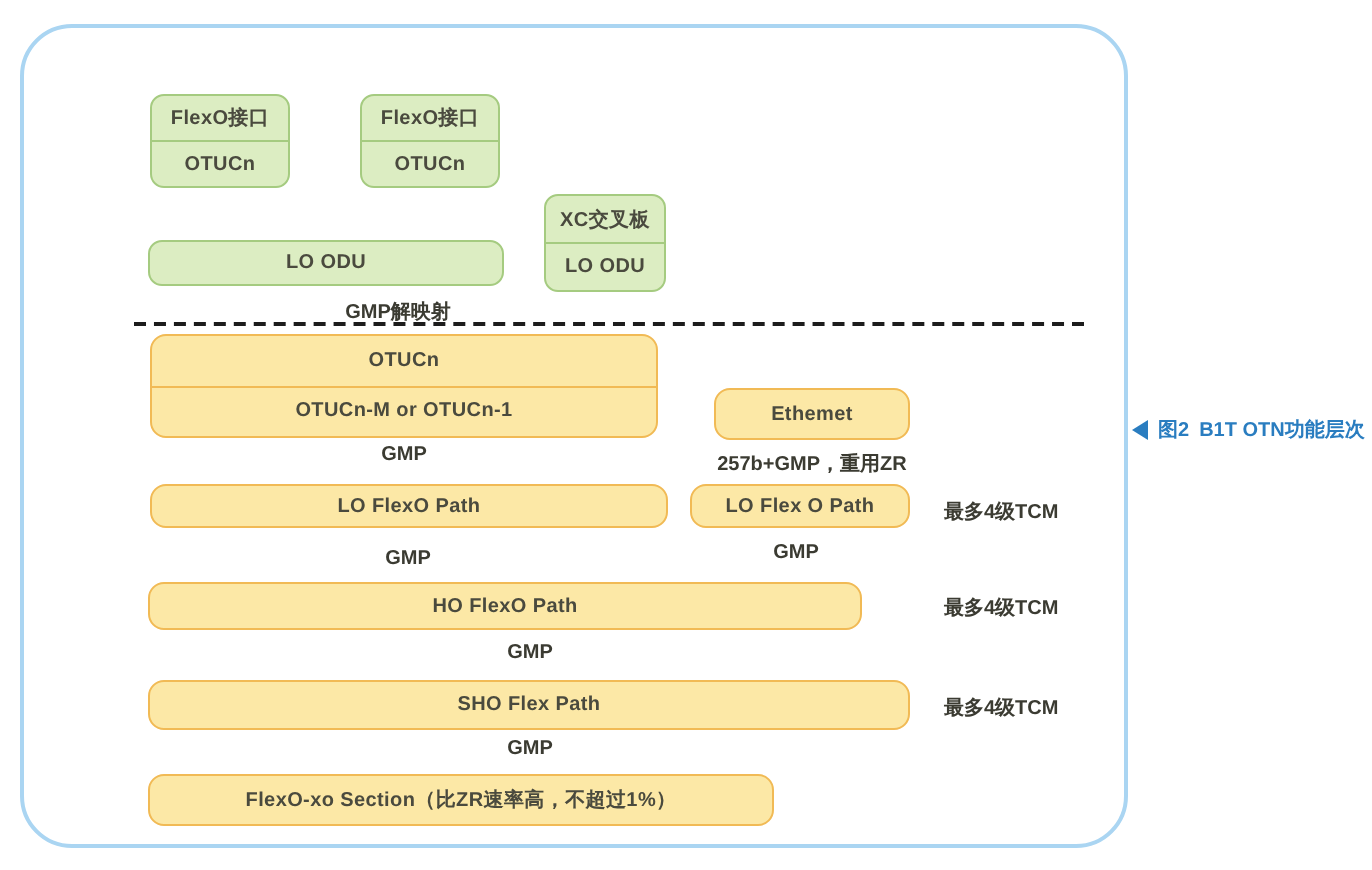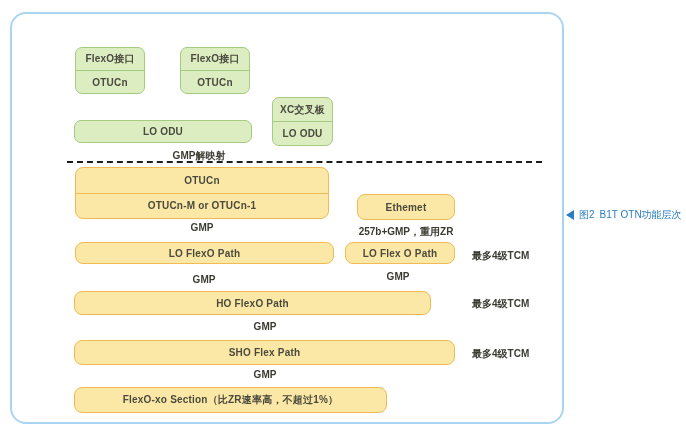--- a/index.html
+++ b/index.html
@@ -1,32 +1,32 @@
 <!DOCTYPE html>
 <html><head>
 <meta charset="utf-8">
 <style>
   html,body{margin:0;padding:0;background:#ffffff;}
   body{font-family:"Liberation Sans","DejaVu Sans",sans-serif;}
   .stage{position:relative;width:686px;height:435px;background:#fff;overflow:hidden;}
   .frame{position:absolute;left:10px;top:12px;width:550px;height:408px;
-         border:2px solid #aad5f2;border-radius:16px;background:#fff;}
+         border:2px solid #aad5f2;border-radius:26px;background:#fff;}
   .abs{position:absolute;}
   
   .gbox,.ybox{box-sizing:border-box;display:flex;align-items:center;justify-content:center;
               font-size:10px;font-weight:bold;color:#4a4a3e;letter-spacing:.2px;}
   .gbox{background:#dcedc2;border:1.5px solid #a5cb80;border-radius:7px;}
   .ybox{background:#fce8a6;border:1.5px solid #f1ba55;border-radius:8px;}
   .split{flex-direction:column;padding:0;justify-content:stretch;}
   .split .cell{flex:1;width:100%;display:flex;align-items:center;justify-content:center;}
   .split .cell.top-g{border-bottom:1.5px solid #a5cb80;}
   .split .cell.top-y{border-bottom:1.5px solid #f1ba55;}
   .lbl{font-size:10px;font-weight:bold;color:#3b3b32;text-align:center;}
   .dash{border-top:2px dashed #1c1c1c;height:0;}
-  .caption{display:flex;align-items:center;gap:5px;color:#2a7dc0;font-size:10px;font-weight:normal;white-space:nowrap;}
+  .caption{display:flex;align-items:center;gap:5px;color:#2a7dc0;font-size:10px;font-weight:bold;white-space:nowrap;}
   .tri{width:0;height:0;border-top:5px solid transparent;border-bottom:5px solid transparent;
        border-right:8px solid #2a7dc0;display:inline-block;}
   
   .flexo1{left:63px;top:33px;width:70px;height:47px;}
   .flexo2{left:168px;top:33px;width:70px;height:47px;}
   .gmp-demap{left:90px;top:87px;width:120px;}
   .lo-odu{left:62px;top:106px;width:178px;height:23px;}
   .xcbox{left:260px;top:83px;width:61px;height:49px;}
   .gmp-map{left:137px;top:135px;width:100px;}
   .dashline{left:55px;top:147px;width:475px;}

